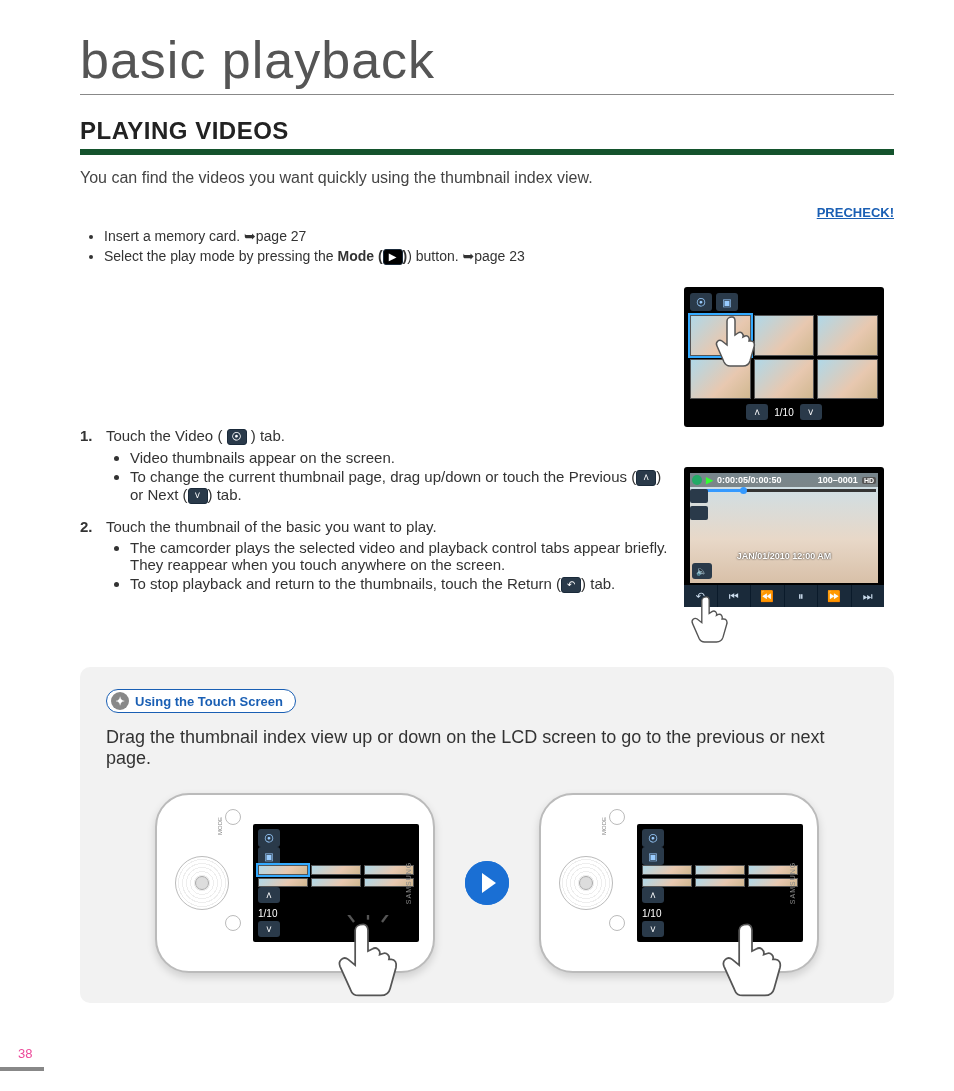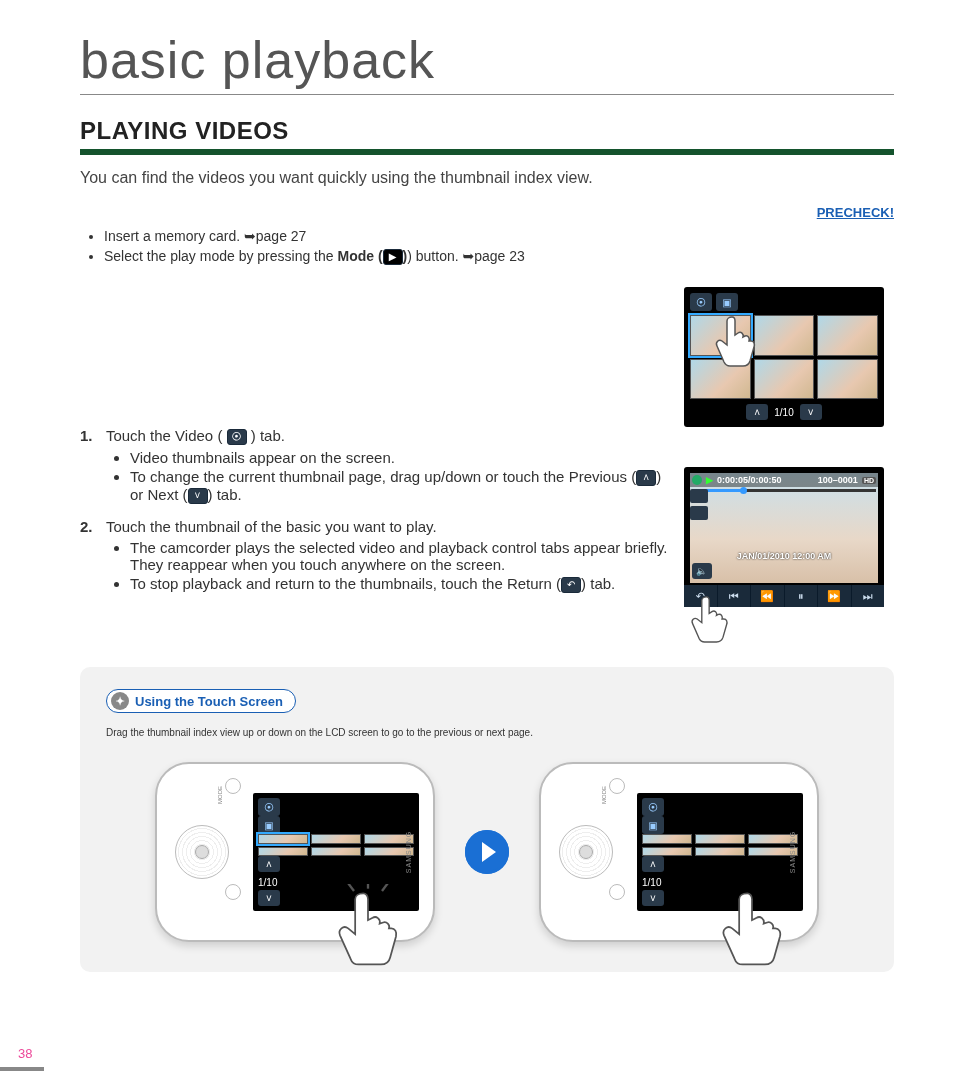--- a/index.html
+++ b/index.html
@@ -196,21 +196,21 @@
   .tip-header{
     display:inline-flex;align-items:center;
     border:1px solid #1a5fb4;border-radius:14px;padding:2px 12px 2px 4px;
     gap:6px;background:#fff;margin-bottom:14px;
   }
   .tip-badge{
     width:18px;height:18px;border-radius:50%;background:#888;color:#fff;
     display:flex;align-items:center;justify-content:center;font-size:11px;font-weight:700;
   }
   .tip-title{color:#1a5fb4;font-size:13px;font-weight:700;}
-  .tip-text{font-size:10px;color:#333;margin-bottom:24px;}
+  .tip-text{font-size:18px;color:#333;margin-bottom:24px;}
   .tip-row{display:flex;align-items:center;justify-content:center;gap:30px;}
   
   .device{
     width:280px;height:180px;background:#fff;border:2px solid #bbb;border-radius:34px;
     position:relative;display:flex;align-items:center;padding:10px 14px 10px 18px;
     box-shadow:0 4px 8px rgba(0,0,0,.15);
   }
   .joy-outer{
     width:54px;height:54px;border-radius:50%;border:1px solid #bbb;
     display:flex;align-items:center;justify-content:center;flex-shrink:0;

